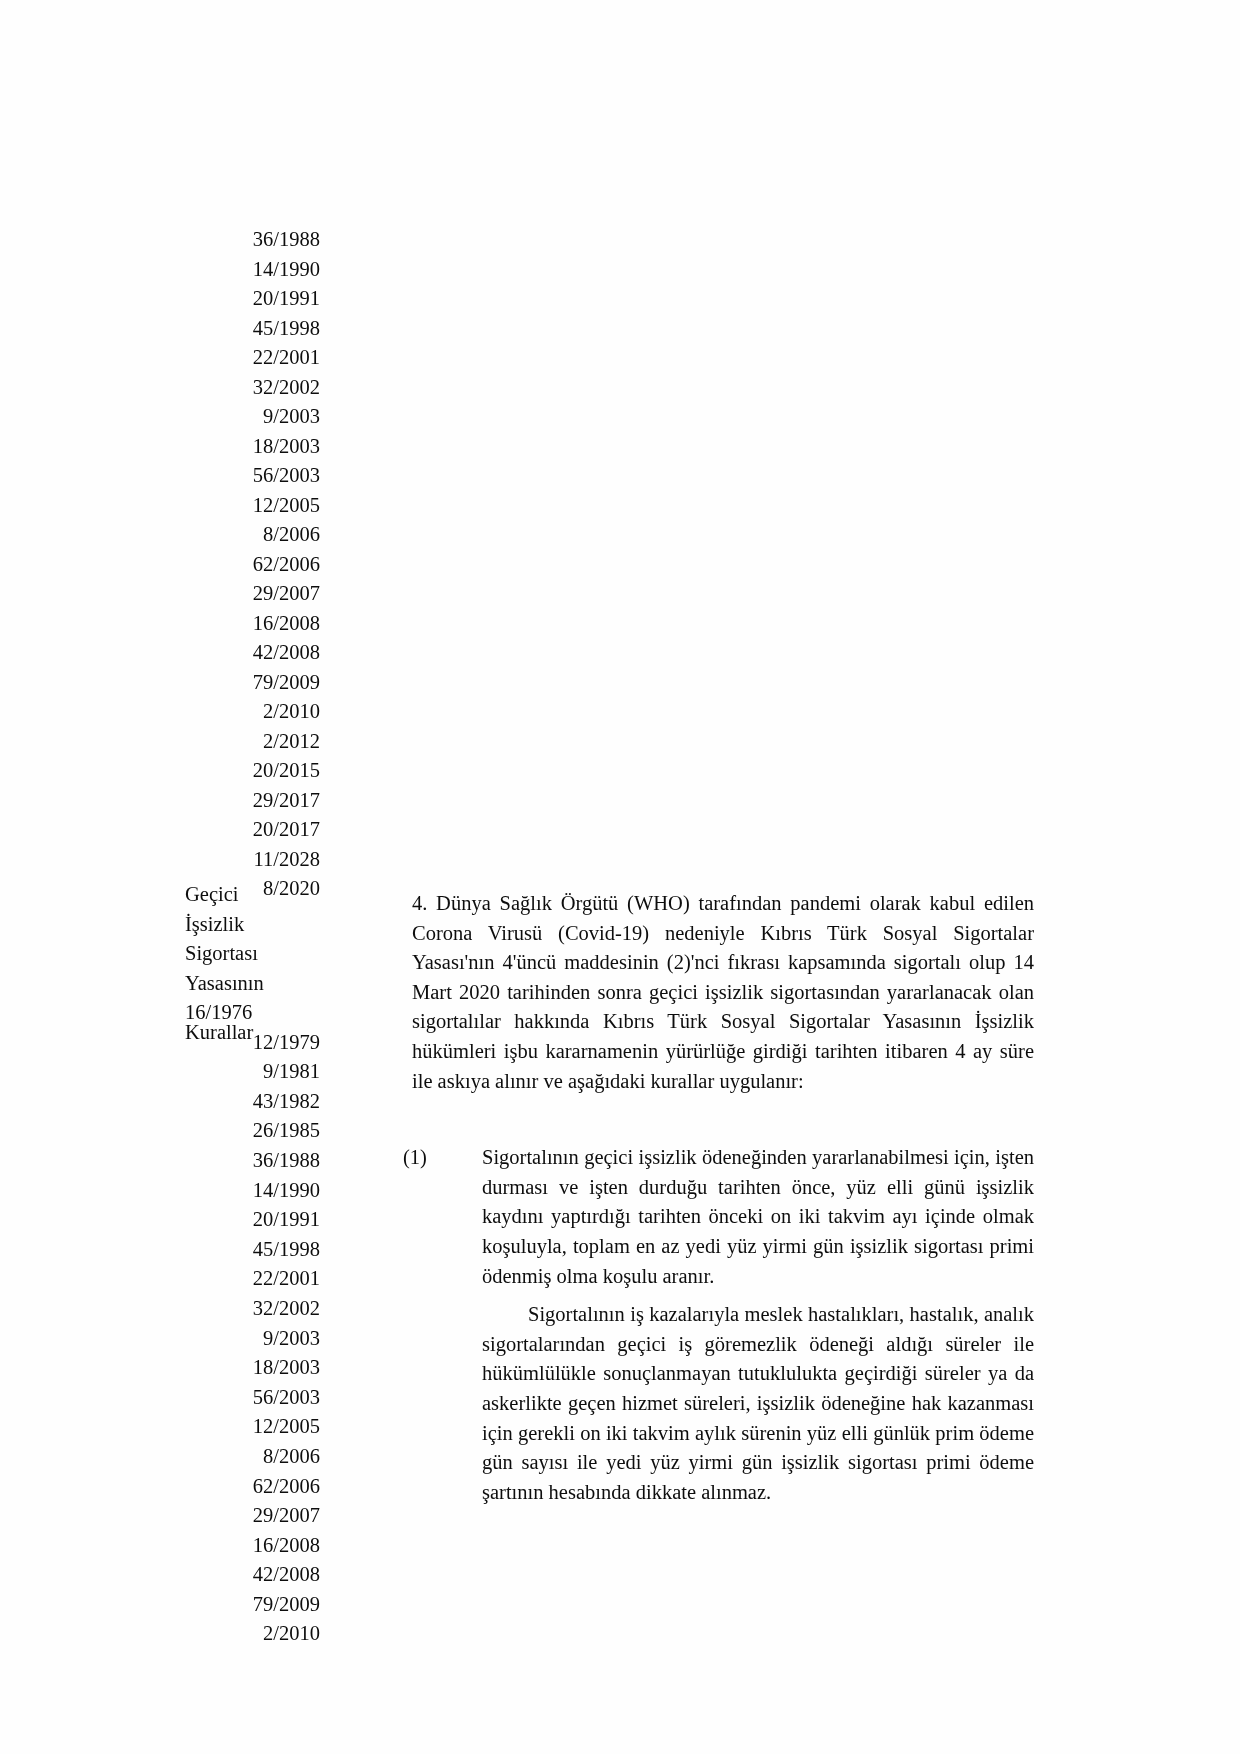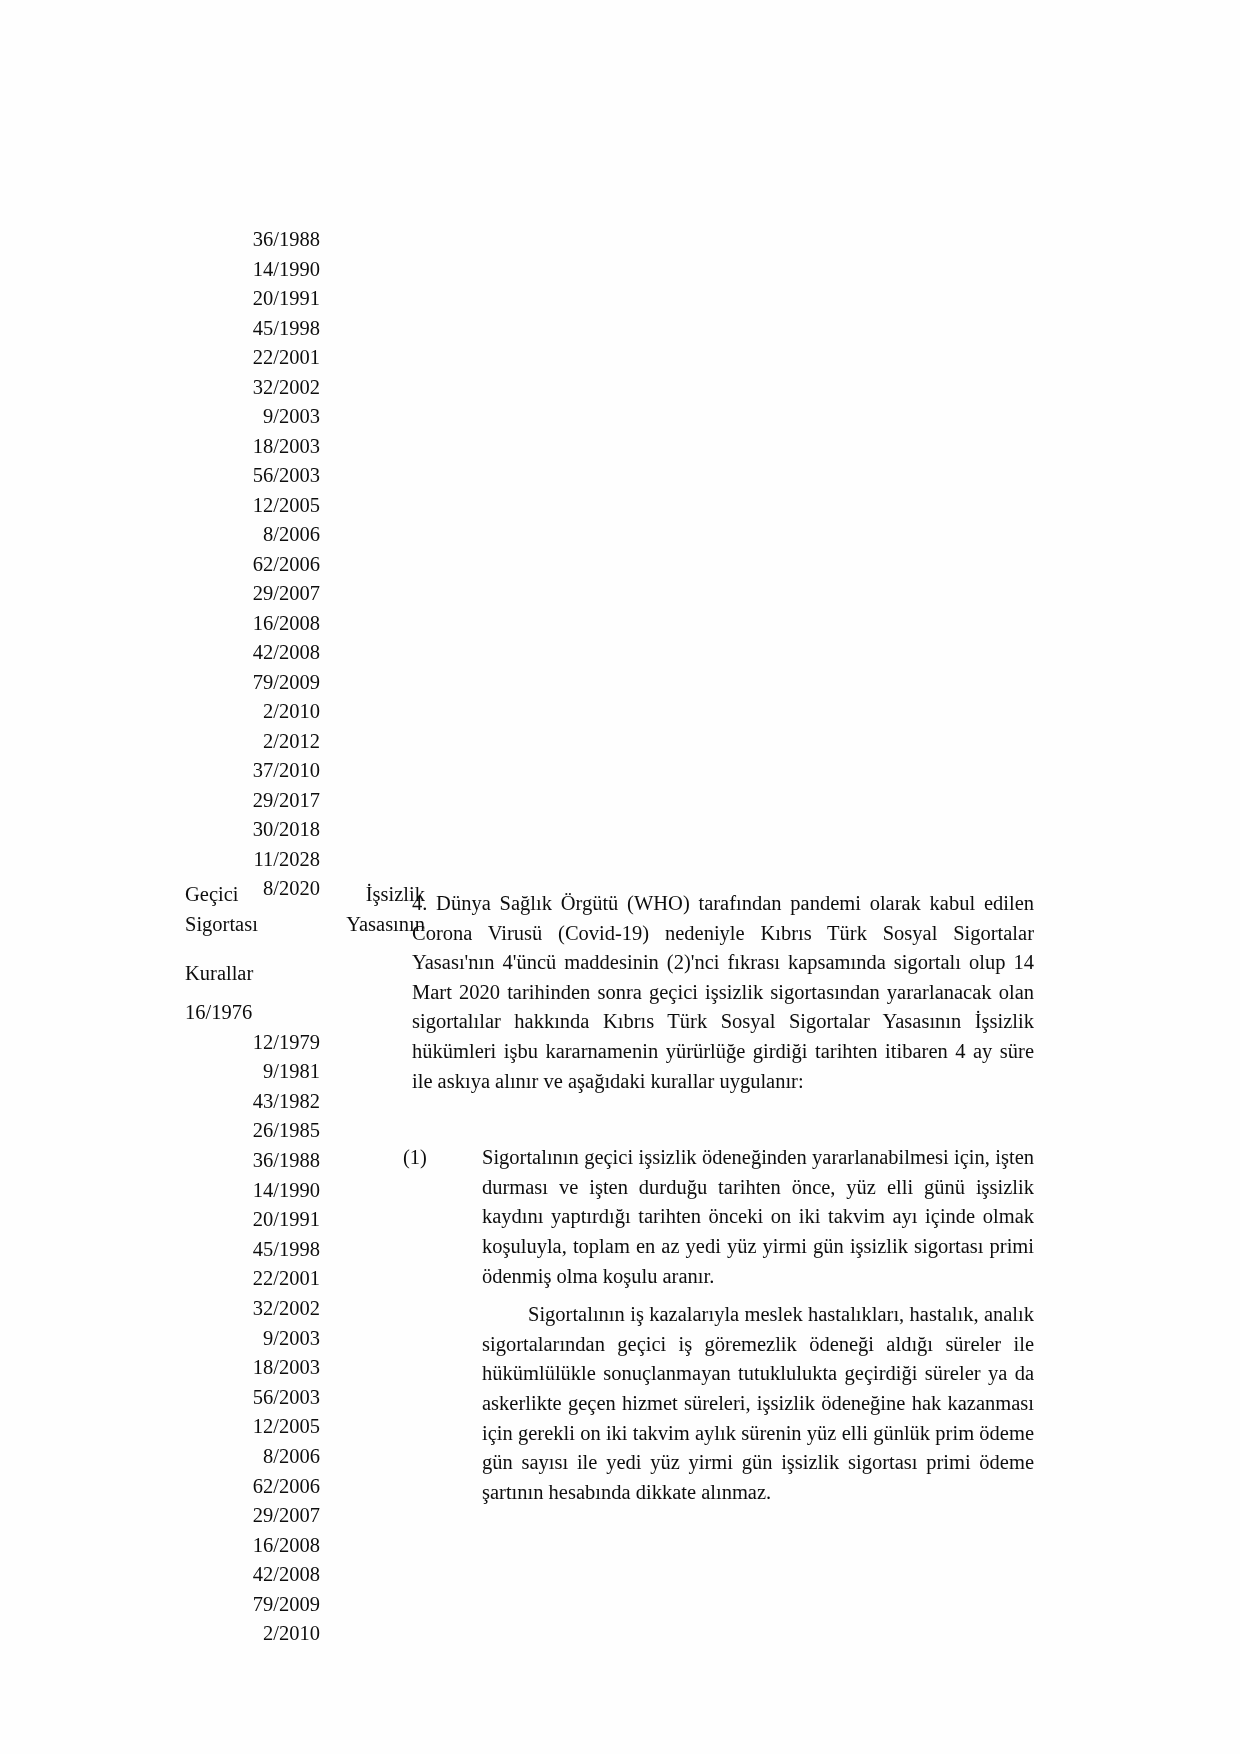--- a/index.html
+++ b/index.html
@@ -60,20 +60,21 @@
     position: absolute;
     top: 0;
     left: 0;
     width: 240px;
     font-size: 20.5px;
     line-height: 29.5px;
   }
   .side-title .row {
     display: flex;
     justify-content: space-between;
+    flex-direction: column;
   }
   .side-title .row.single { display: block; margin-top: 20px; }
 
   .side-list {
     position: absolute;
     top: 118px;
     left: 0;
     width: 135px;
     font-size: 20.5px;
     line-height: 29.6px;
@@ -127,23 +128,23 @@
     <div>56/2003</div>
     <div>12/2005</div>
     <div>8/2006</div>
     <div>62/2006</div>
     <div>29/2007</div>
     <div>16/2008</div>
     <div>42/2008</div>
     <div>79/2009</div>
     <div>2/2010</div>
     <div>2/2012</div>
-    <div>37/2010</div>
+    <div>20/2015</div>
     <div>29/2017</div>
-    <div>30/2018</div>
+    <div>20/2017</div>
     <div>11/2028</div>
     <div>8/2020</div>
   </div>
 
   <div class="lower">
     <div class="lower-inner">
 
       <div class="side-title">
         <div class="row">
           <span>Geçici</span>

